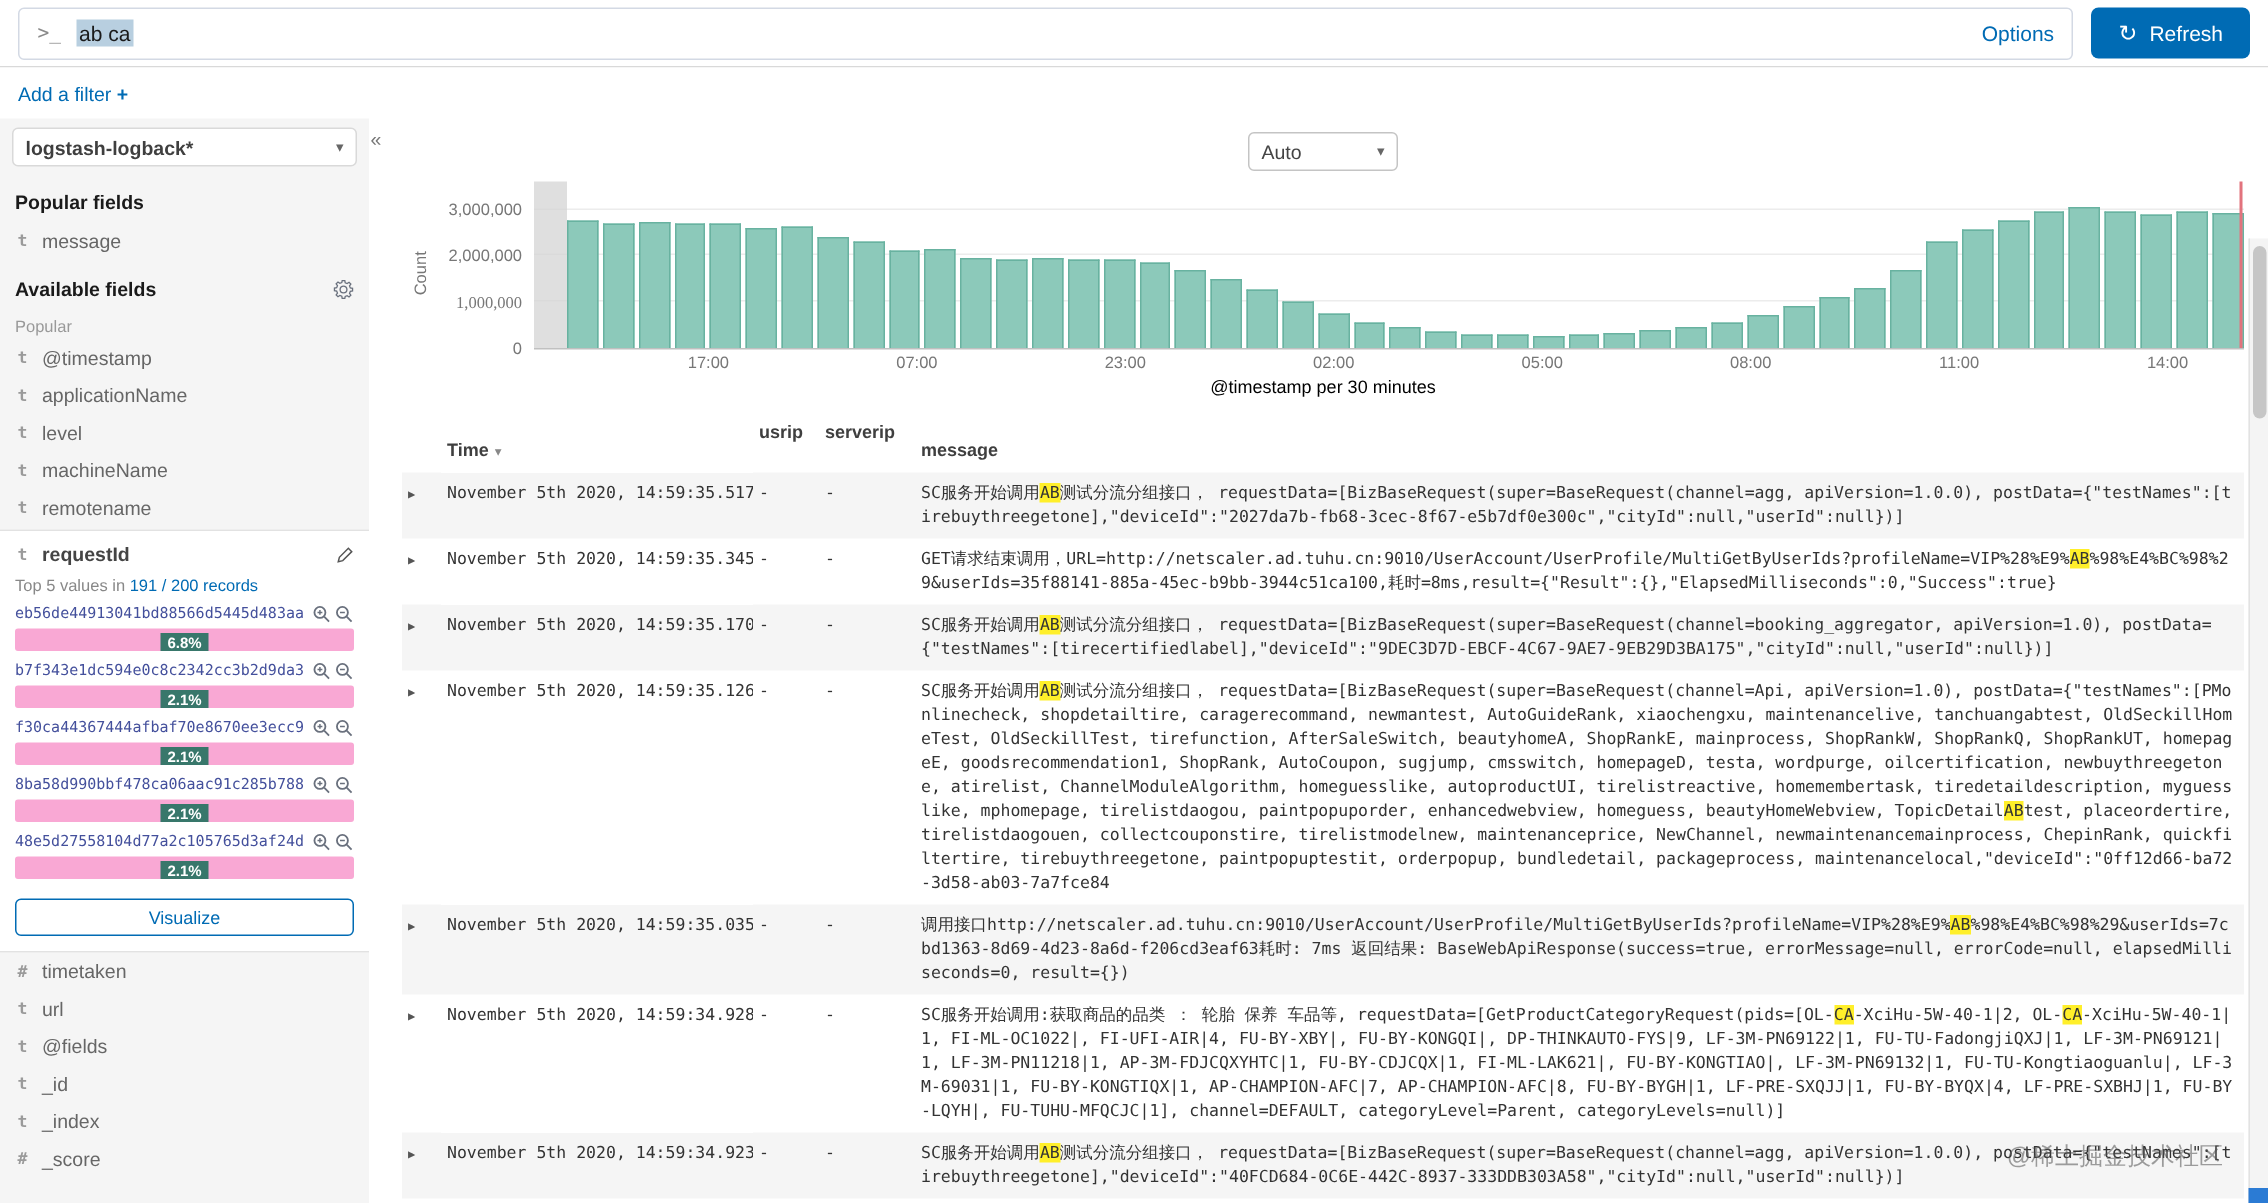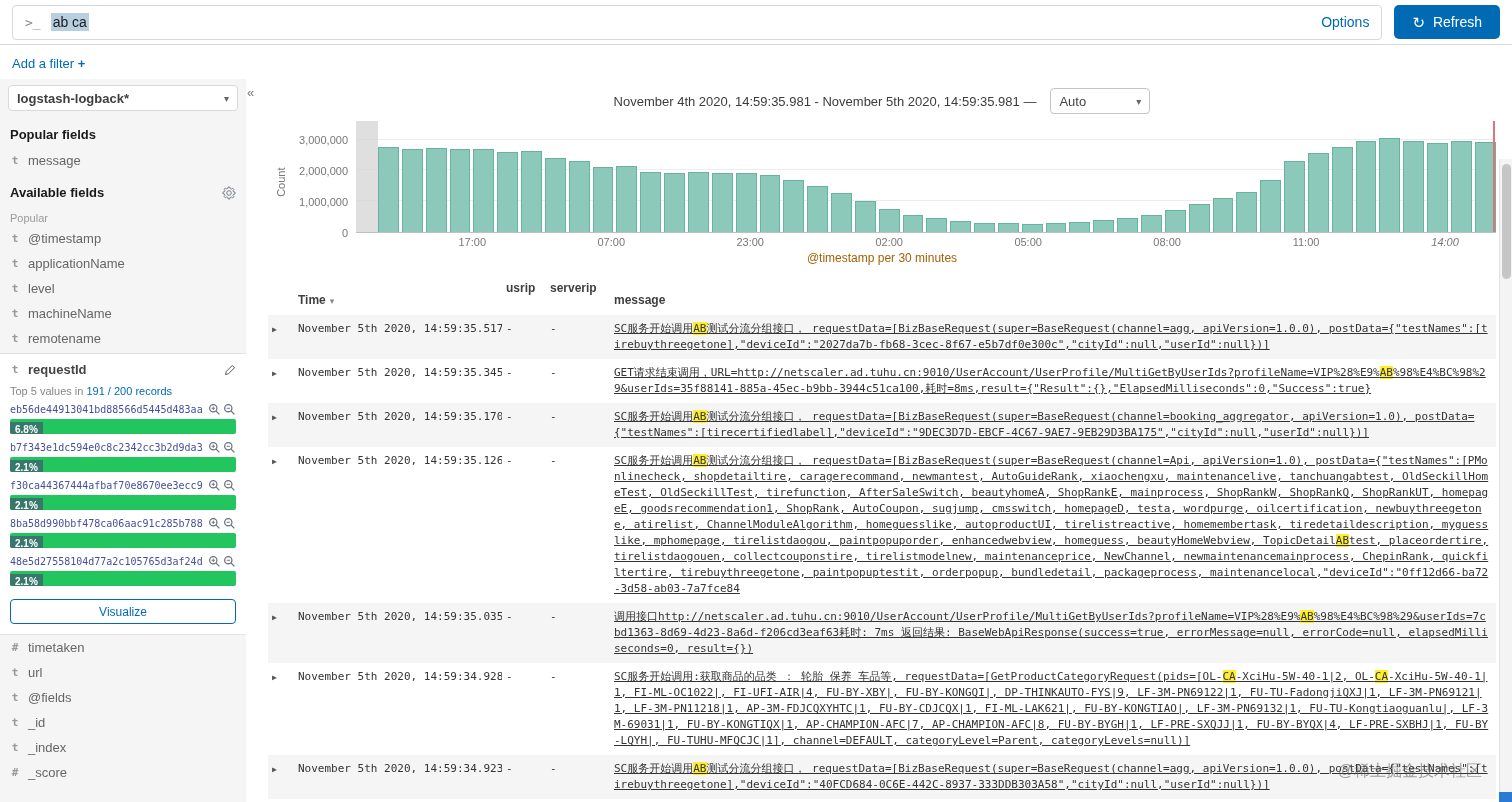--- a/index.html
+++ b/index.html
@@ -48,21 +48,21 @@
   .fd-head { display:flex; align-items:center; gap:8px; }
   .fd-head .fname { color:#444; font-weight:bold; }
   .fd-head .spacer { flex:1; }
   .fd-summary { font-size:11px; color:#888; padding:8px 0 6px 0; }
   .fd-summary a { color:#006BB4; text-decoration:none; }
   .val-row { margin-bottom:7px; }
   .val-line { display:flex; align-items:center; gap:2px; }
   .val-text { flex:1; font-family:"DejaVu Sans Mono",monospace; font-size:10px; color:#44509c;
               overflow:hidden; white-space:nowrap; }
   .mag { cursor:pointer; display:inline-flex; }
-  .val-bar { height:15px; background:#22c55e; margin-top:3px; border-radius:2px; overflow:hidden; }
+  .val-bar { height:15px; background:#f9a8d4; margin-top:3px; border-radius:2px; overflow:hidden;text-align:center; }
   .val-fill { height:100%; background:#38776b; color:#fff; font-size:10px; font-weight:bold;
               display:inline-flex; align-items:center; padding:0 5px; min-width:fit-content;
               white-space:nowrap; }
   .visualize-btn { width:100%; height:25px; margin-top:6px; background:#fff; color:#006BB4;
                    border:1px solid #006BB4; border-radius:4px; font-size:12px; cursor:pointer; }
 
   
   .main { flex:1; background:#fff; padding:8px 16px 0 22px; position:relative; overflow:hidden; }
   .collapse-btn { position:absolute; left:1px; top:6px; color:#777; font-size:13px;
                   cursor:pointer; background:transparent; border:none; }
@@ -84,35 +84,35 @@
   .plot { position:relative; height:112px; border-bottom:1px solid #c0c0c0; }
   .grid-layer { position:absolute; inset:0; }
   .gridline { position:absolute; left:0; right:0; height:1px; background:#ececec; }
   .sel-band { position:absolute; left:0; top:0; bottom:0; width:22px; background:#d4d4d4; opacity:.75; }
   .bars { position:absolute; left:22px; right:0; top:0; bottom:0; display:flex;
           align-items:flex-end; gap:3px; }
   .bar { flex:1; background:#8CC9BA; border:1px solid #68b2a0; border-bottom:none; min-height:1px; }
   .end-marker { position:absolute; right:1px; top:0; bottom:0; width:2px; background:#e2737d; }
   .x-axis { position:relative; height:16px; }
   .xtick { position:absolute; top:3px; transform:translateX(-50%); font-size:11px; color:#777; }
-  .x-label { text-align:center; font-size:12px; color:#a16207; margin:2px 0 10px 0; }
+  .x-label { text-align:center; font-size:12px; color:#000000; margin:2px 0 10px 0; }
 
   
   .doc-table { width:100%; border-collapse:collapse; table-layout:fixed; }
   .doc-table col.c1 { width:26px; } .doc-table col.c2 { width:208px; }
   .doc-table col.c3 { width:44px; } .doc-table col.c4 { width:64px; }
   .doc-table th { font-size:12px; color:#3f3f3f; text-align:left; padding:4px 4px 8px 4px;
                   height:40px; vertical-align:bottom; }
   .doc-table th.top { vertical-align:top; padding-top:6px; }
   .sort { color:#888; font-size:9px; margin-left:4px; }
   .doc-table td { font-family:"DejaVu Sans Mono",monospace; font-size:11px; line-height:16px;
                   color:#333; padding:6px 4px; vertical-align:top; }
   .doc-table tbody tr:nth-child(odd) td { background:#f5f5f5; }
   .c-time { white-space:nowrap; overflow:hidden;margin-top:11px; }
-  .c-msg { word-break:break-all;text-decoration:underline; }
+  .c-msg { word-break:break-all; }
   .exp { color:#555; font-size:8px; cursor:pointer; }
   mark { background:#ffef2a; color:inherit; padding:0; }
 
   
   .scrollbar { position:absolute; right:0; top:80px; bottom:0; width:13px; background:#f4f4f4;
                border-left:1px solid #e2e2e2; }
   .scroll-thumb { position:absolute; top:5px; left:2px; width:9px; height:115px;
                   background:#c6c6c6; border-radius:5px; }
   .scroll-corner { position:absolute; right:0; bottom:0; width:13px; height:10px; background:#2b7bd4; }
   .watermark { position:absolute; right:30px; bottom:20px; font-size:16px;
@@ -338,34 +338,33 @@
     <div class="field-item">
       <span class="ftype">#</span>
       <span class="fname">_score</span>
     </div>
   </aside>
 
   <main class="main">
     <button class="collapse-btn">«</button>
 
     <div class="time-header">
-      <span class="time-range">November 4th 2020, 14:59:35.981 - November 5th 2020, 14:59:35.981 —</span>
       <div class="interval-select">
         <span>Auto</span>
         <span class="caret">▾</span>
       </div>
     </div>
 
     <div class="chart-area">
       <div class="count-label">
           <span>Count</span>
         </div>
       <div class="y-axis">
           <div class="ytick" style="bottom: 0%;">0</div>
-          <div class="ytick" style="bottom: 27.7778%;">1,000,000</div>
+          <div class="ytick" style="bottom: 27.7778%; font-family: Liberation Serif, serif;">1,000,000</div>
           <div class="ytick" style="bottom: 55.5556%;">2,000,000</div>
           <div class="ytick" style="bottom: 83.3333%;">3,000,000</div>
         </div>
       <div class="plot-wrap">
         <div class="plot">
           <div class="grid-layer">
               <div class="gridline" style="bottom: 27.7778%;"></div>
               <div class="gridline" style="bottom: 55.5556%;"></div>
               <div class="gridline" style="bottom: 83.3333%;"></div>
             </div>
@@ -422,21 +421,21 @@
           <div class="end-marker"></div>
         </div>
         <div class="x-axis">
             <div class="xtick" style="left: 10.2%;">17:00</div>
             <div class="xtick" style="left: 22.39%;">07:00</div>
             <div class="xtick" style="left: 34.58%;">23:00</div>
             <div class="xtick" style="left: 46.77%;">02:00</div>
             <div class="xtick" style="left: 58.96%;">05:00</div>
             <div class="xtick" style="left: 71.15%; text-align: center;">08:00</div>
             <div class="xtick" style="left: 83.34%;">11:00</div>
-            <div class="xtick" style="left: 95.53%; font-style: italic;">14:00</div>
+            <div class="xtick" style="left: 95.53%;">14:00</div>
           </div>
       </div>
     </div>
     <div class="x-label">@timestamp per 30 minutes</div>
 
     <table class="doc-table">
       <colgroup>
           <col class="c1">
           <col class="c2">
           <col class="c3">

